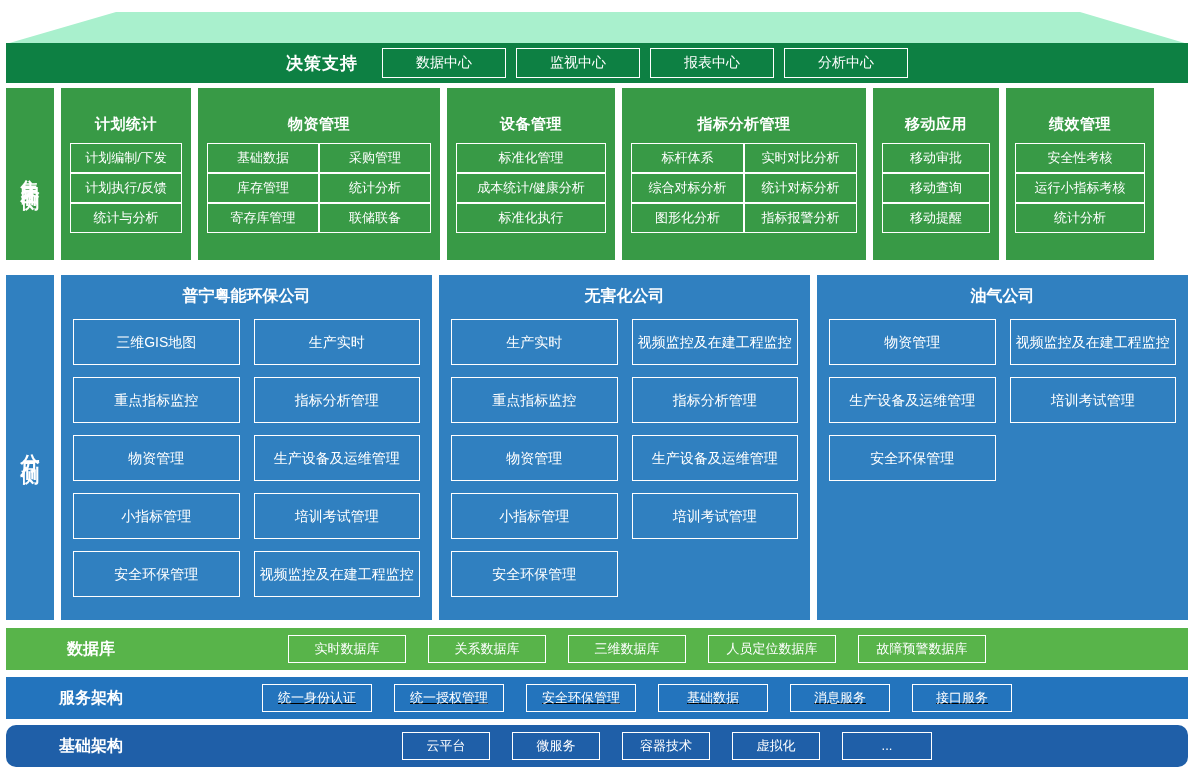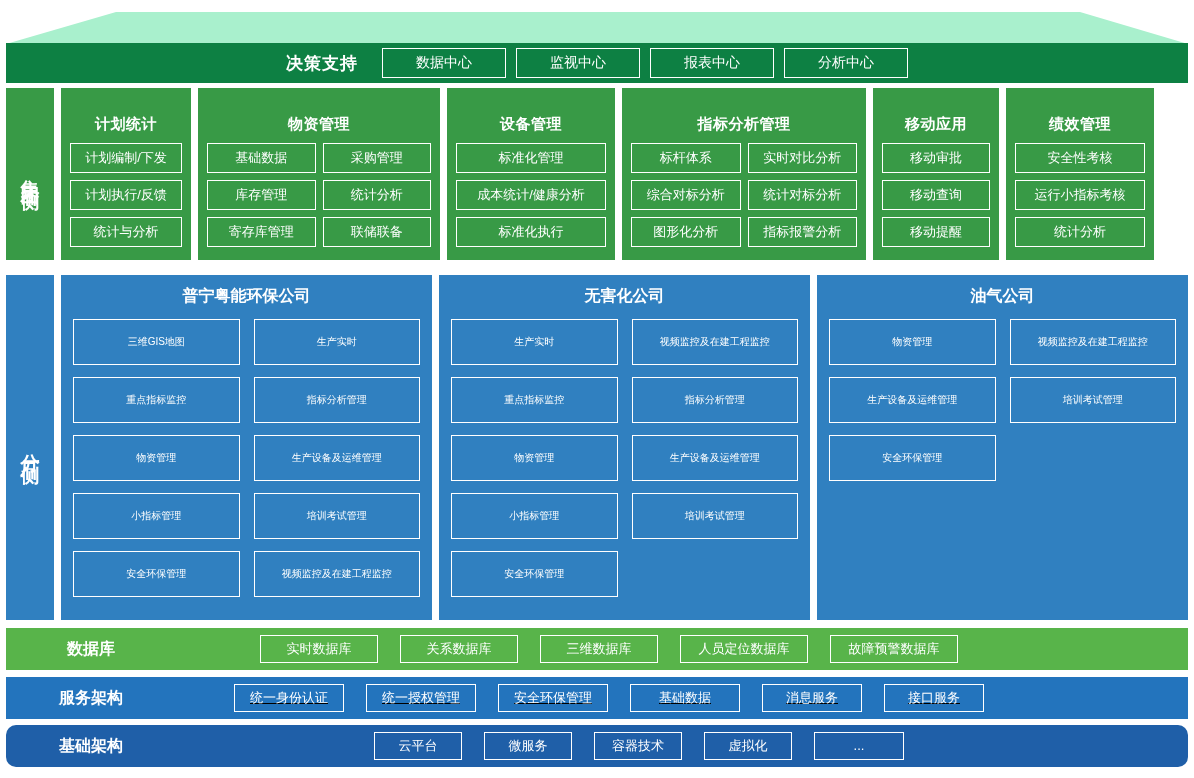--- a/index.html
+++ b/index.html
@@ -53,21 +53,21 @@
   
   .mod {
     background: #389a46; padding: 9px 9px 10px 9px;
     display: flex; flex-direction: column;
   }
   .mod-title {
     color: #ffffff; font-weight: bold; font-size: 15px;
     text-align: center; margin-bottom: 9px; letter-spacing: .5px; margin-top: 18px;
   }
   .mod-items {
-    display: grid; gap: 7px; flex: 1; align-content: start;
+    display: grid; flex: 1; align-content: start;
   }
   .mod-items.one-col { grid-template-columns: 1fr; }
   .mod-items.two-col { grid-template-columns: 1fr 1fr; }
   .chip {
     border: 1.5px solid #ffffff; color: #ffffff;
     font-size: 13px; text-align: center;
     display: flex; align-items: center; justify-content: center;
     min-height: 30px; padding: 3px 4px; line-height: 1.15;
   }
 
@@ -85,26 +85,26 @@
     display: flex; flex-direction: column; flex: 1;
   }
   .company-title {
     color: #ffffff; font-weight: bold; font-size: 16px;
     text-align: center; margin-bottom: 12px;
   }
   .company-items {
     display: grid; grid-template-columns: 1fr 1fr; gap: 12px 14px;
     align-content: start;
   }
-  .company .chip { min-height: 46px; font-size: 10px; }
+  .company .chip { min-height: 46px; font-size: 14px; }
 
   
   .stack-bar {
     position: absolute; left: 6px; width: 1182px; height: 42px;
-    display: flex; align-items: center;
+    display: flex; align-items: center; gap: 28px;
   }
   .stack-bar .stack-title {
     color: #ffffff; font-weight: bold; font-size: 16px;
     width: 170px; flex: 0 0 170px; text-align: center;
   }
   .stack-chips { display: flex; align-items: center; gap: 10px; }
   .stack-bar .chip { min-height: 28px; font-size: 13px; padding: 1px 12px; margin-left: 12px; }
 
   .bar-db   { top: 628px; background: #58b44a; }
   .bar-svc  { top: 677px; background: #2374bd; }

